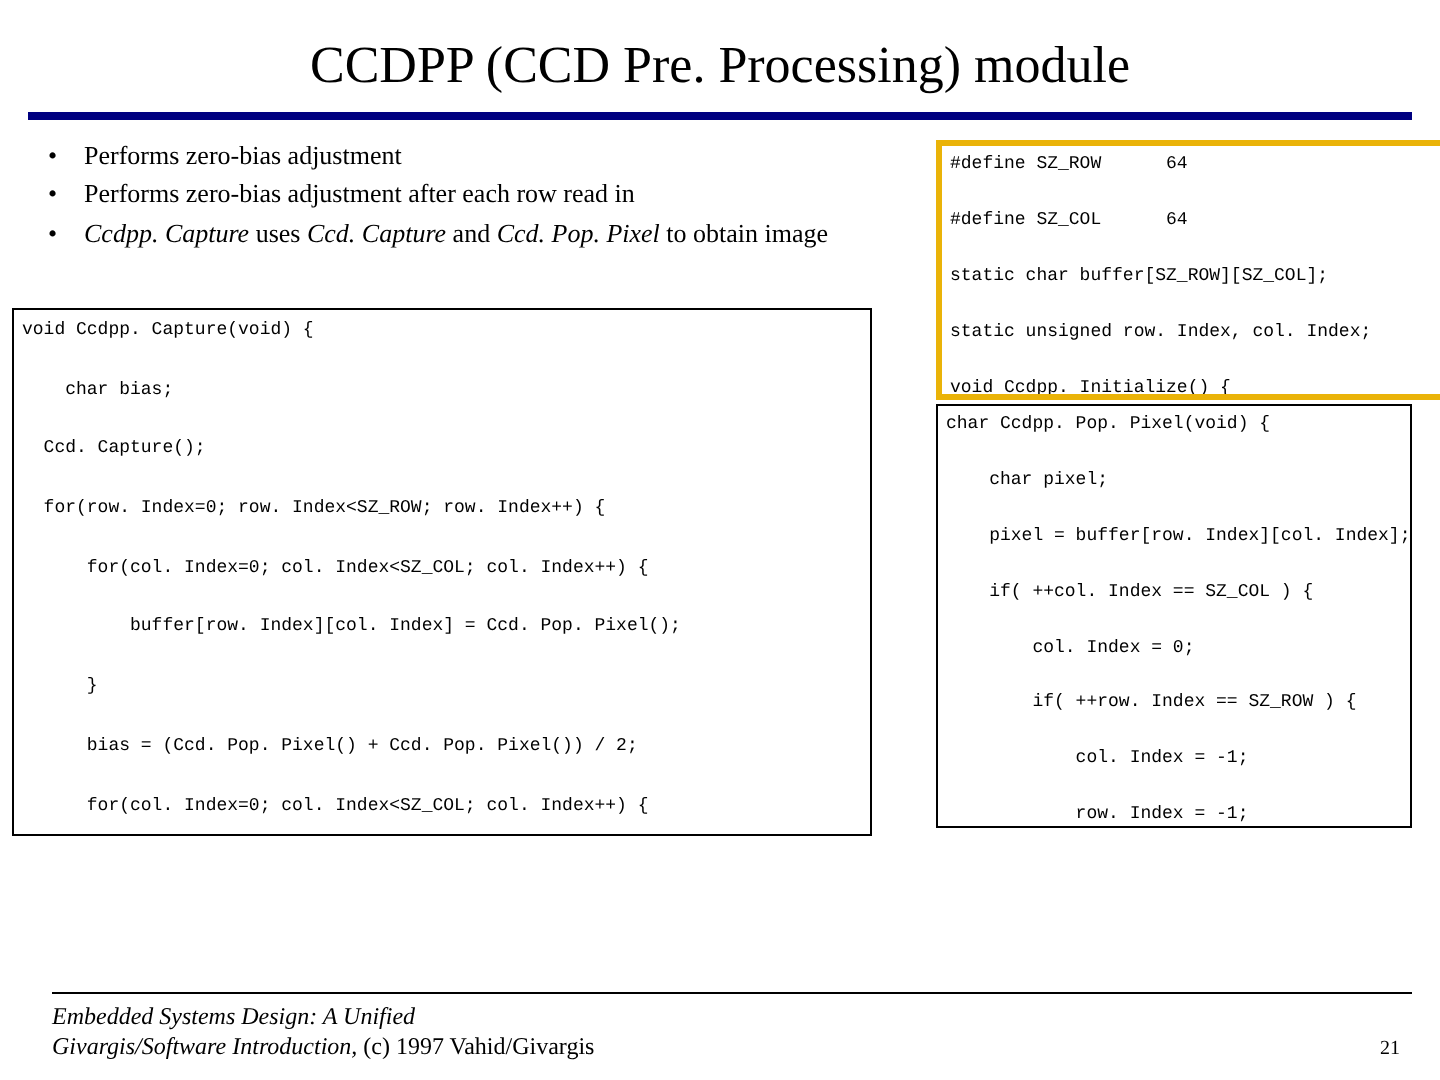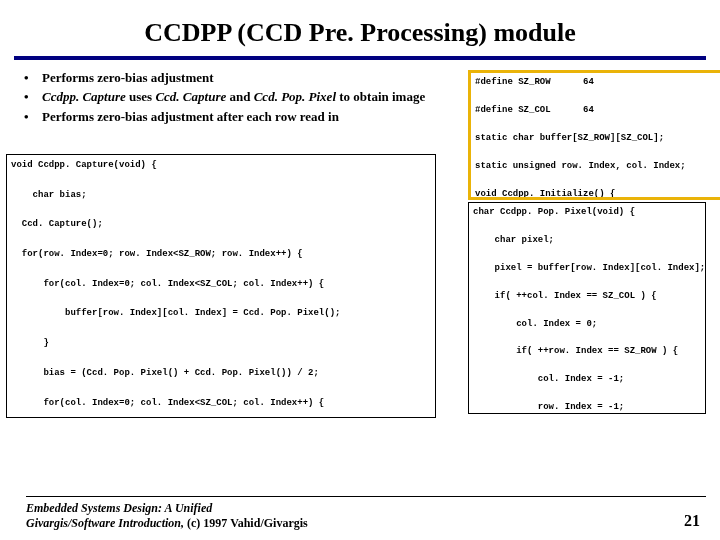--- a/index.html
+++ b/index.html
@@ -1,15 +1,15 @@
 <!DOCTYPE html>
 <html><head>
 <meta charset="utf-8">
 <style>
-  * { box-sizing: border-box; margin: 0; padding: 0; font-weight: bold; }
+  * { box-sizing: border-box; margin: 0; padding: 0; }
   body {
     width: 720px;
     height: 540px;
     background: #fff;
     font-family: "Times New Roman", serif;
     position: relative;
     overflow: hidden;
   }
   .title {
     text-align: center;
@@ -97,40 +97,40 @@
   .footer-text {
     font-style: italic;
     font-size: 12px;
     max-width: 360px;
     line-height: 1.2;
   }
   .page-num {
     position: absolute;
     right: 6px;
     bottom: 0;
-    font-size: 16px;
+    font-size: 10px;
     font-style: normal;
   }
   .ital { font-style: italic; }
 </style>
 </head>
 <body>
 
 <div class="title">CCDPP (CCD Pre. Processing) module</div>
 <div class="title-underline"></div>
 
 <div class="content">
 
   <div class="left-col">
     <ul class="bullets">
       <li>Performs zero-bias adjustment</li>
+      <li>Performs zero-bias adjustment after each row read in</li>
       <li>
         <span class="ital">Ccdpp. Capture</span><span> uses </span><span class="ital">Ccd. Capture</span><span> and </span><span class="ital">Ccd. Pop. Pixel</span><span> to obtain image</span>
       </li>
-      <li>Performs zero-bias adjustment after each row read in</li>
     </ul>
   </div>
 
   <div class="codebox-left">void Ccdpp. Capture(void) {
 
     char bias;
 
   Ccd. Capture();
 
   for(row. Index=0; row. Index&lt;SZ_ROW; row. Index++) {

